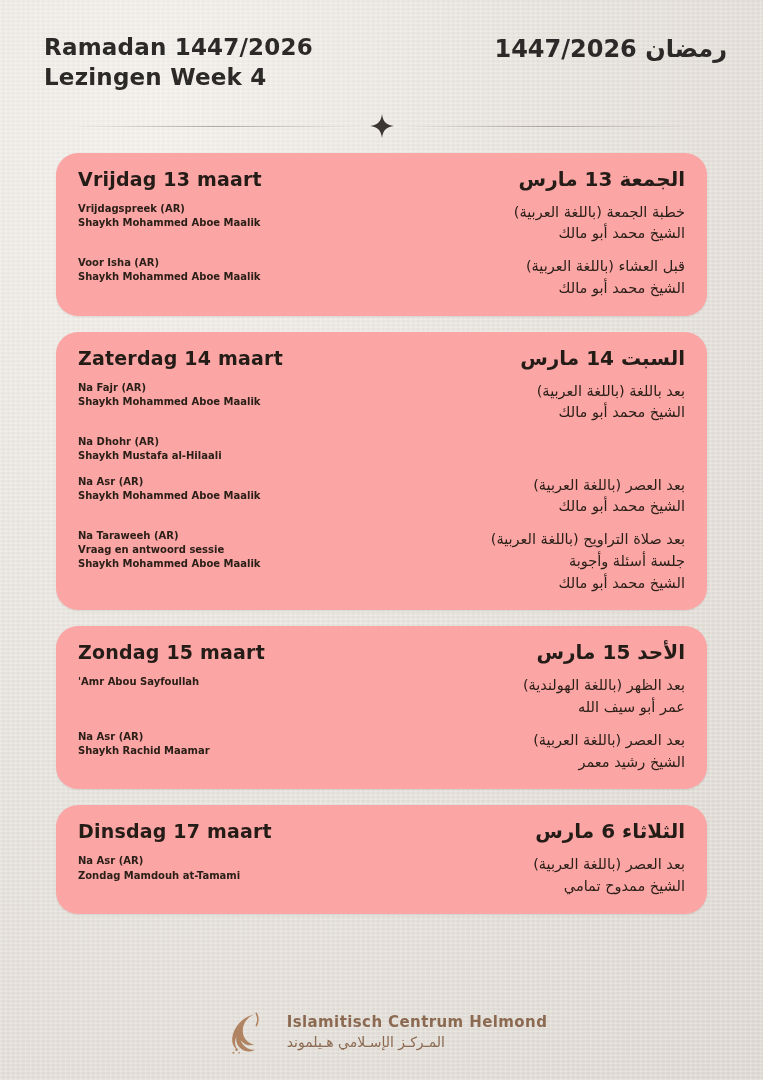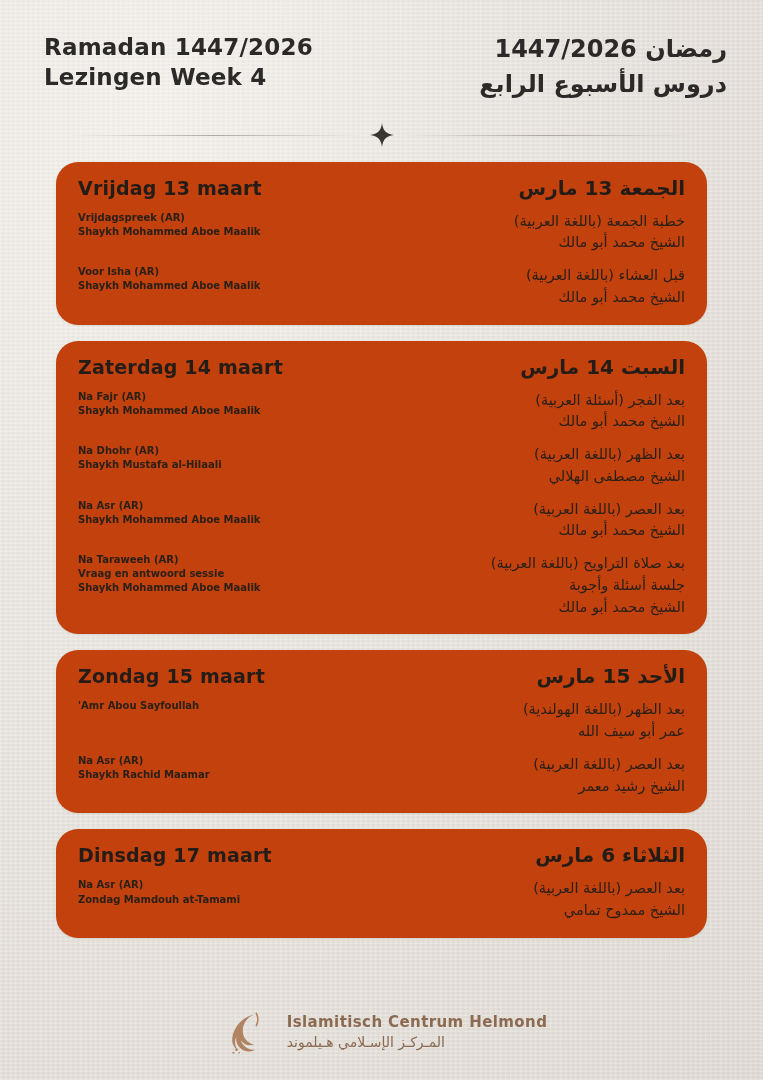--- a/index.html
+++ b/index.html
@@ -60,21 +60,21 @@
     position: absolute;
     left: 50%;
     top: 11px;
     transform: translate(-50%, -50%);
     width: 26px; height: 26px;
   }
 
   
   .cards { padding: 0 34px; display: flex; flex-direction: column; gap: 16px; }
   .card {
-    background: #c2410c;
+    background: #fca5a5;
     border-radius: 22px;
     padding: 14px 22px 16px 22px;
     color: #3a2a22;
     box-shadow: 0 1px 2px rgba(0,0,0,0.08);
   }
   .card-head {
     display: flex;
     justify-content: space-between;
     align-items: baseline;
     margin-bottom: 4px;
@@ -145,21 +145,20 @@
 
 <div class="page">
 
   <div class="header">
     <div class="header-left">
       <div class="h-line">Ramadan 1447/2026</div>
       <div class="h-line">Lezingen Week 4</div>
     </div>
     <div class="header-right">
       <div class="h-line ar">رمضان 1447/2026</div>
-      <div class="h-line ar">دروس الأسبوع الرابع</div>
     </div>
   </div>
 
   <div class="divider">
     <div class="line l"></div>
     <div class="line r"></div>
     <svg class="star" viewBox="0 0 100 100">
       <path d="M50 4 C54 34 66 46 96 50 C66 54 54 66 50 96 C46 66 34 54 4 50 C34 46 46 34 50 4 Z" fill="#3b3632"></path>
     </svg>
   </div>
@@ -197,32 +196,28 @@
       <div class="card-head">
         <div class="day-nl">Zaterdag 14 maart</div>
         <div class="day-ar">السبت 14 مارس</div>
       </div>
       <div class="session">
         <div class="s-left">
           <div class="s-line">Na Fajr (AR)</div>
           <div class="s-line">Shaykh Mohammed Aboe Maalik</div>
         </div>
         <div class="s-right">
-          <div class="s-line ar">بعد الفجر (أسئلة العربية)</div>
+          <div class="s-line ar">بعد باللغة (باللغة العربية)</div>
           <div class="s-line ar">الشيخ محمد أبو مالك</div>
         </div>
       </div>
       <div class="session">
         <div class="s-left">
           <div class="s-line">Na Dhohr (AR)</div>
           <div class="s-line">Shaykh Mustafa al-Hilaali</div>
-        </div>
-        <div class="s-right">
-          <div class="s-line ar">بعد الظهر (باللغة العربية)</div>
-          <div class="s-line ar">الشيخ مصطفى الهلالي</div>
         </div>
       </div>
       <div class="session">
         <div class="s-left">
           <div class="s-line">Na Asr (AR)</div>
           <div class="s-line">Shaykh Mohammed Aboe Maalik</div>
         </div>
         <div class="s-right">
           <div class="s-line ar">بعد العصر (باللغة العربية)</div>
           <div class="s-line ar">الشيخ محمد أبو مالك</div>

